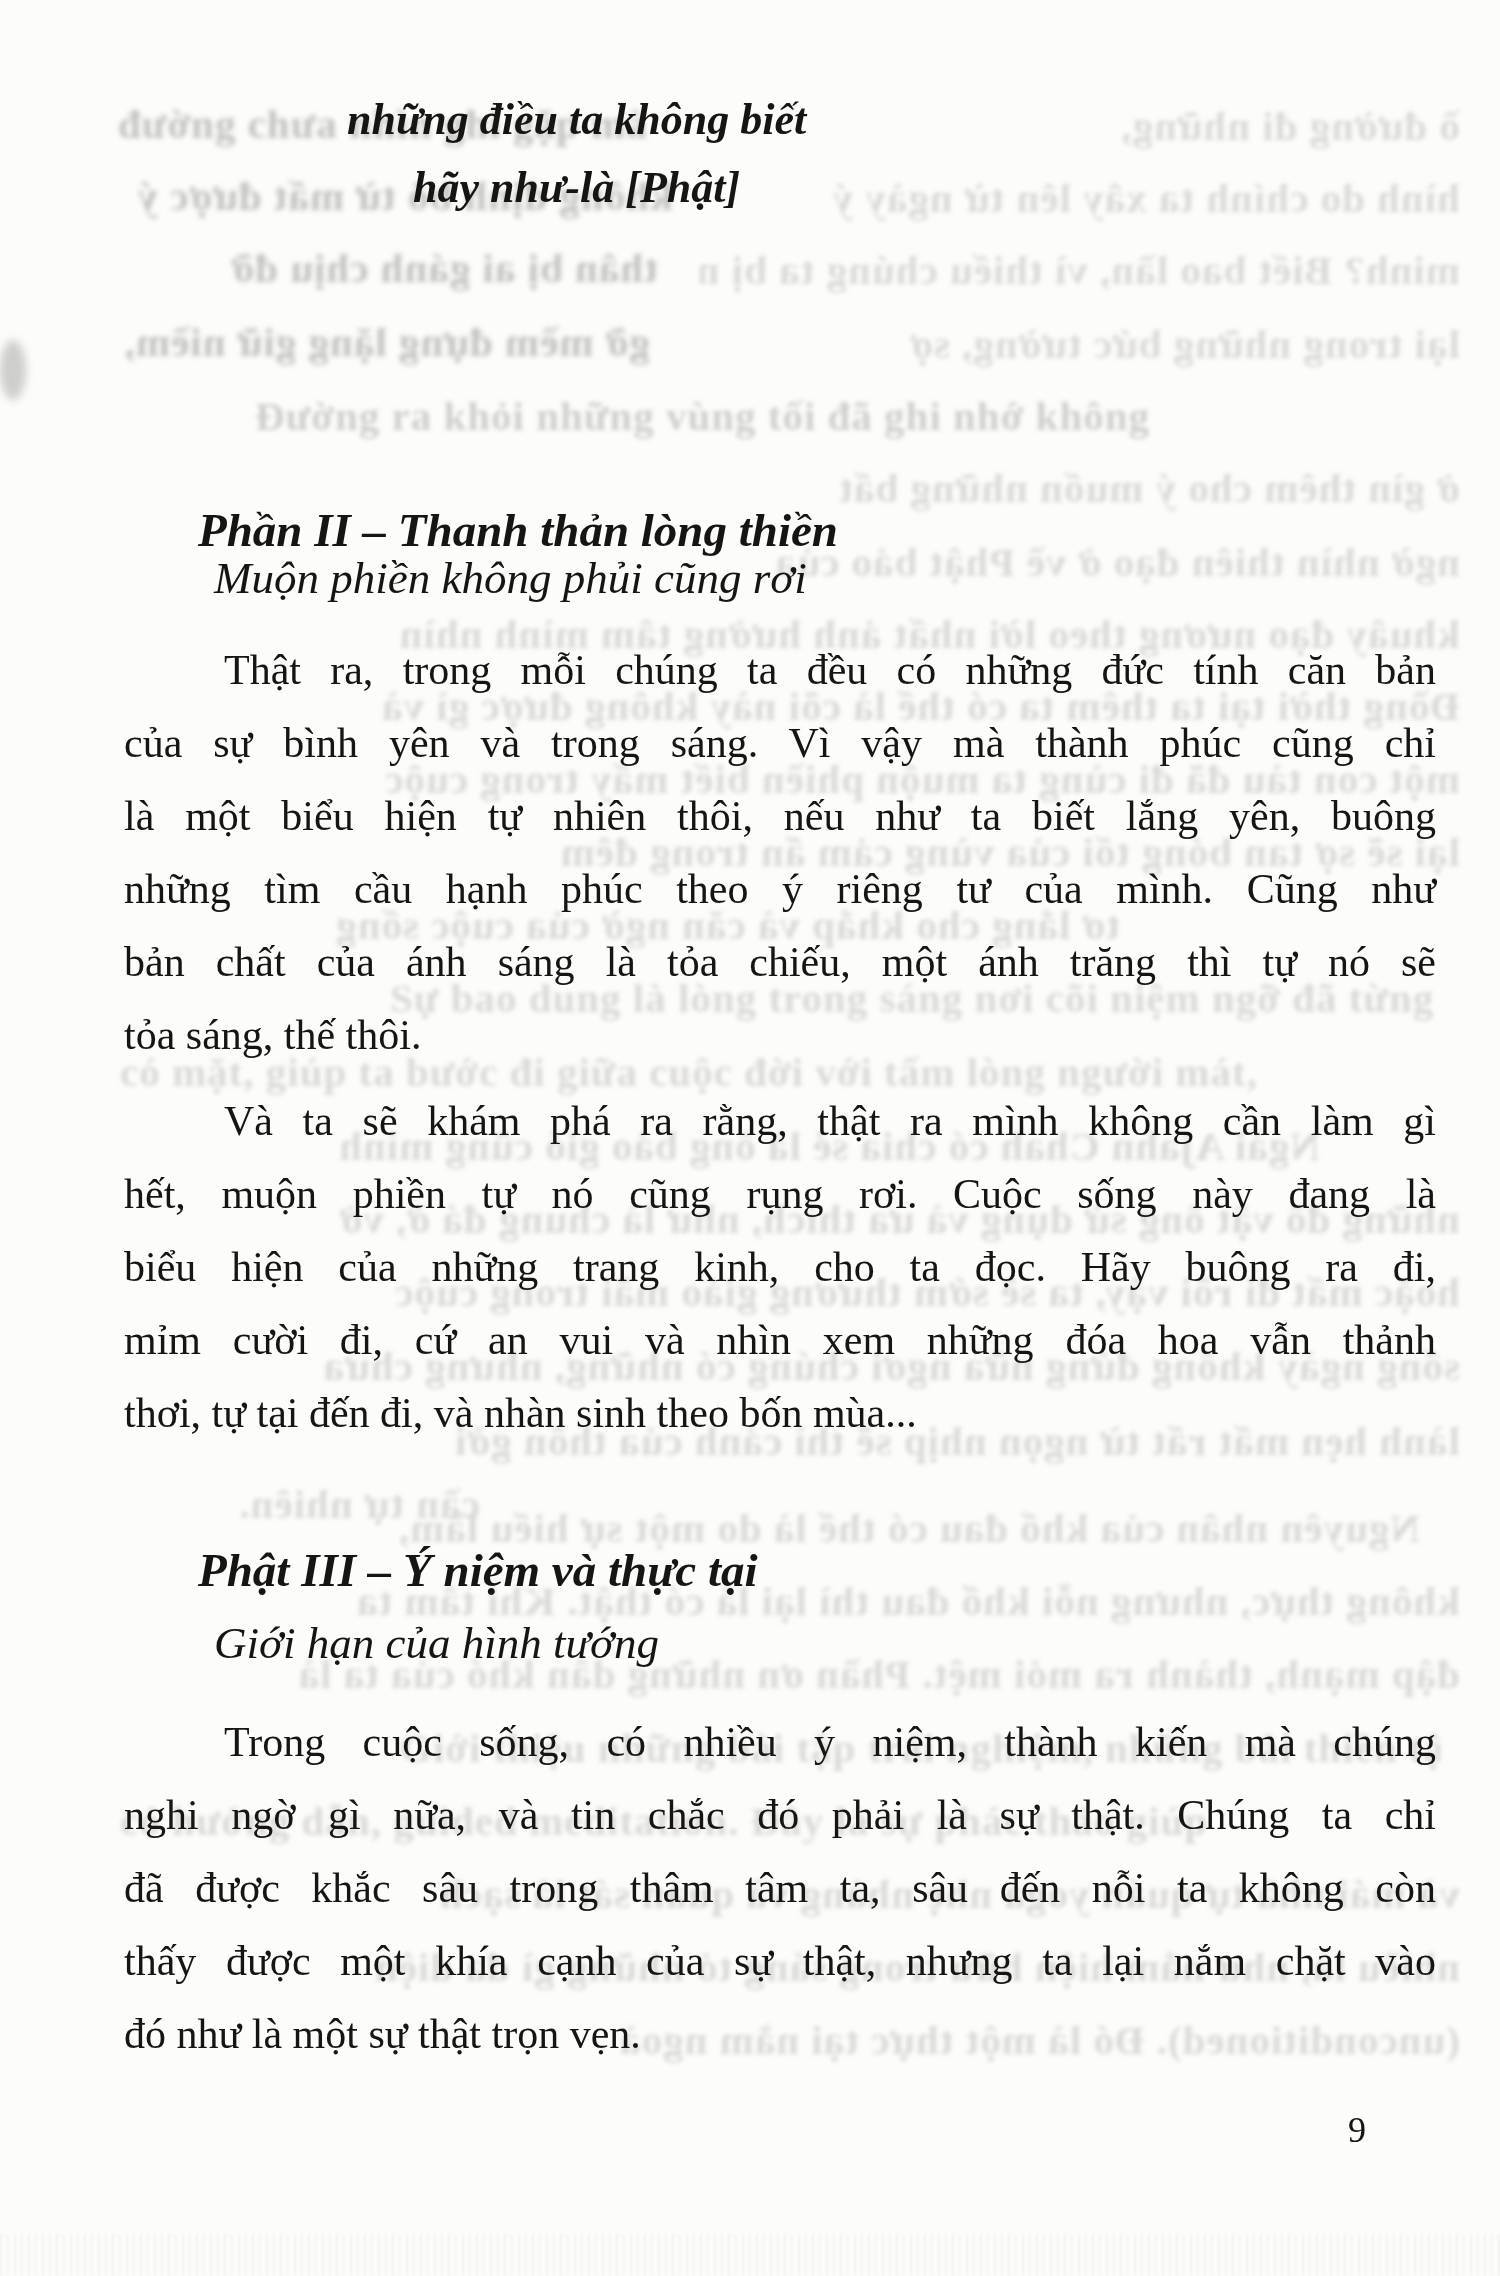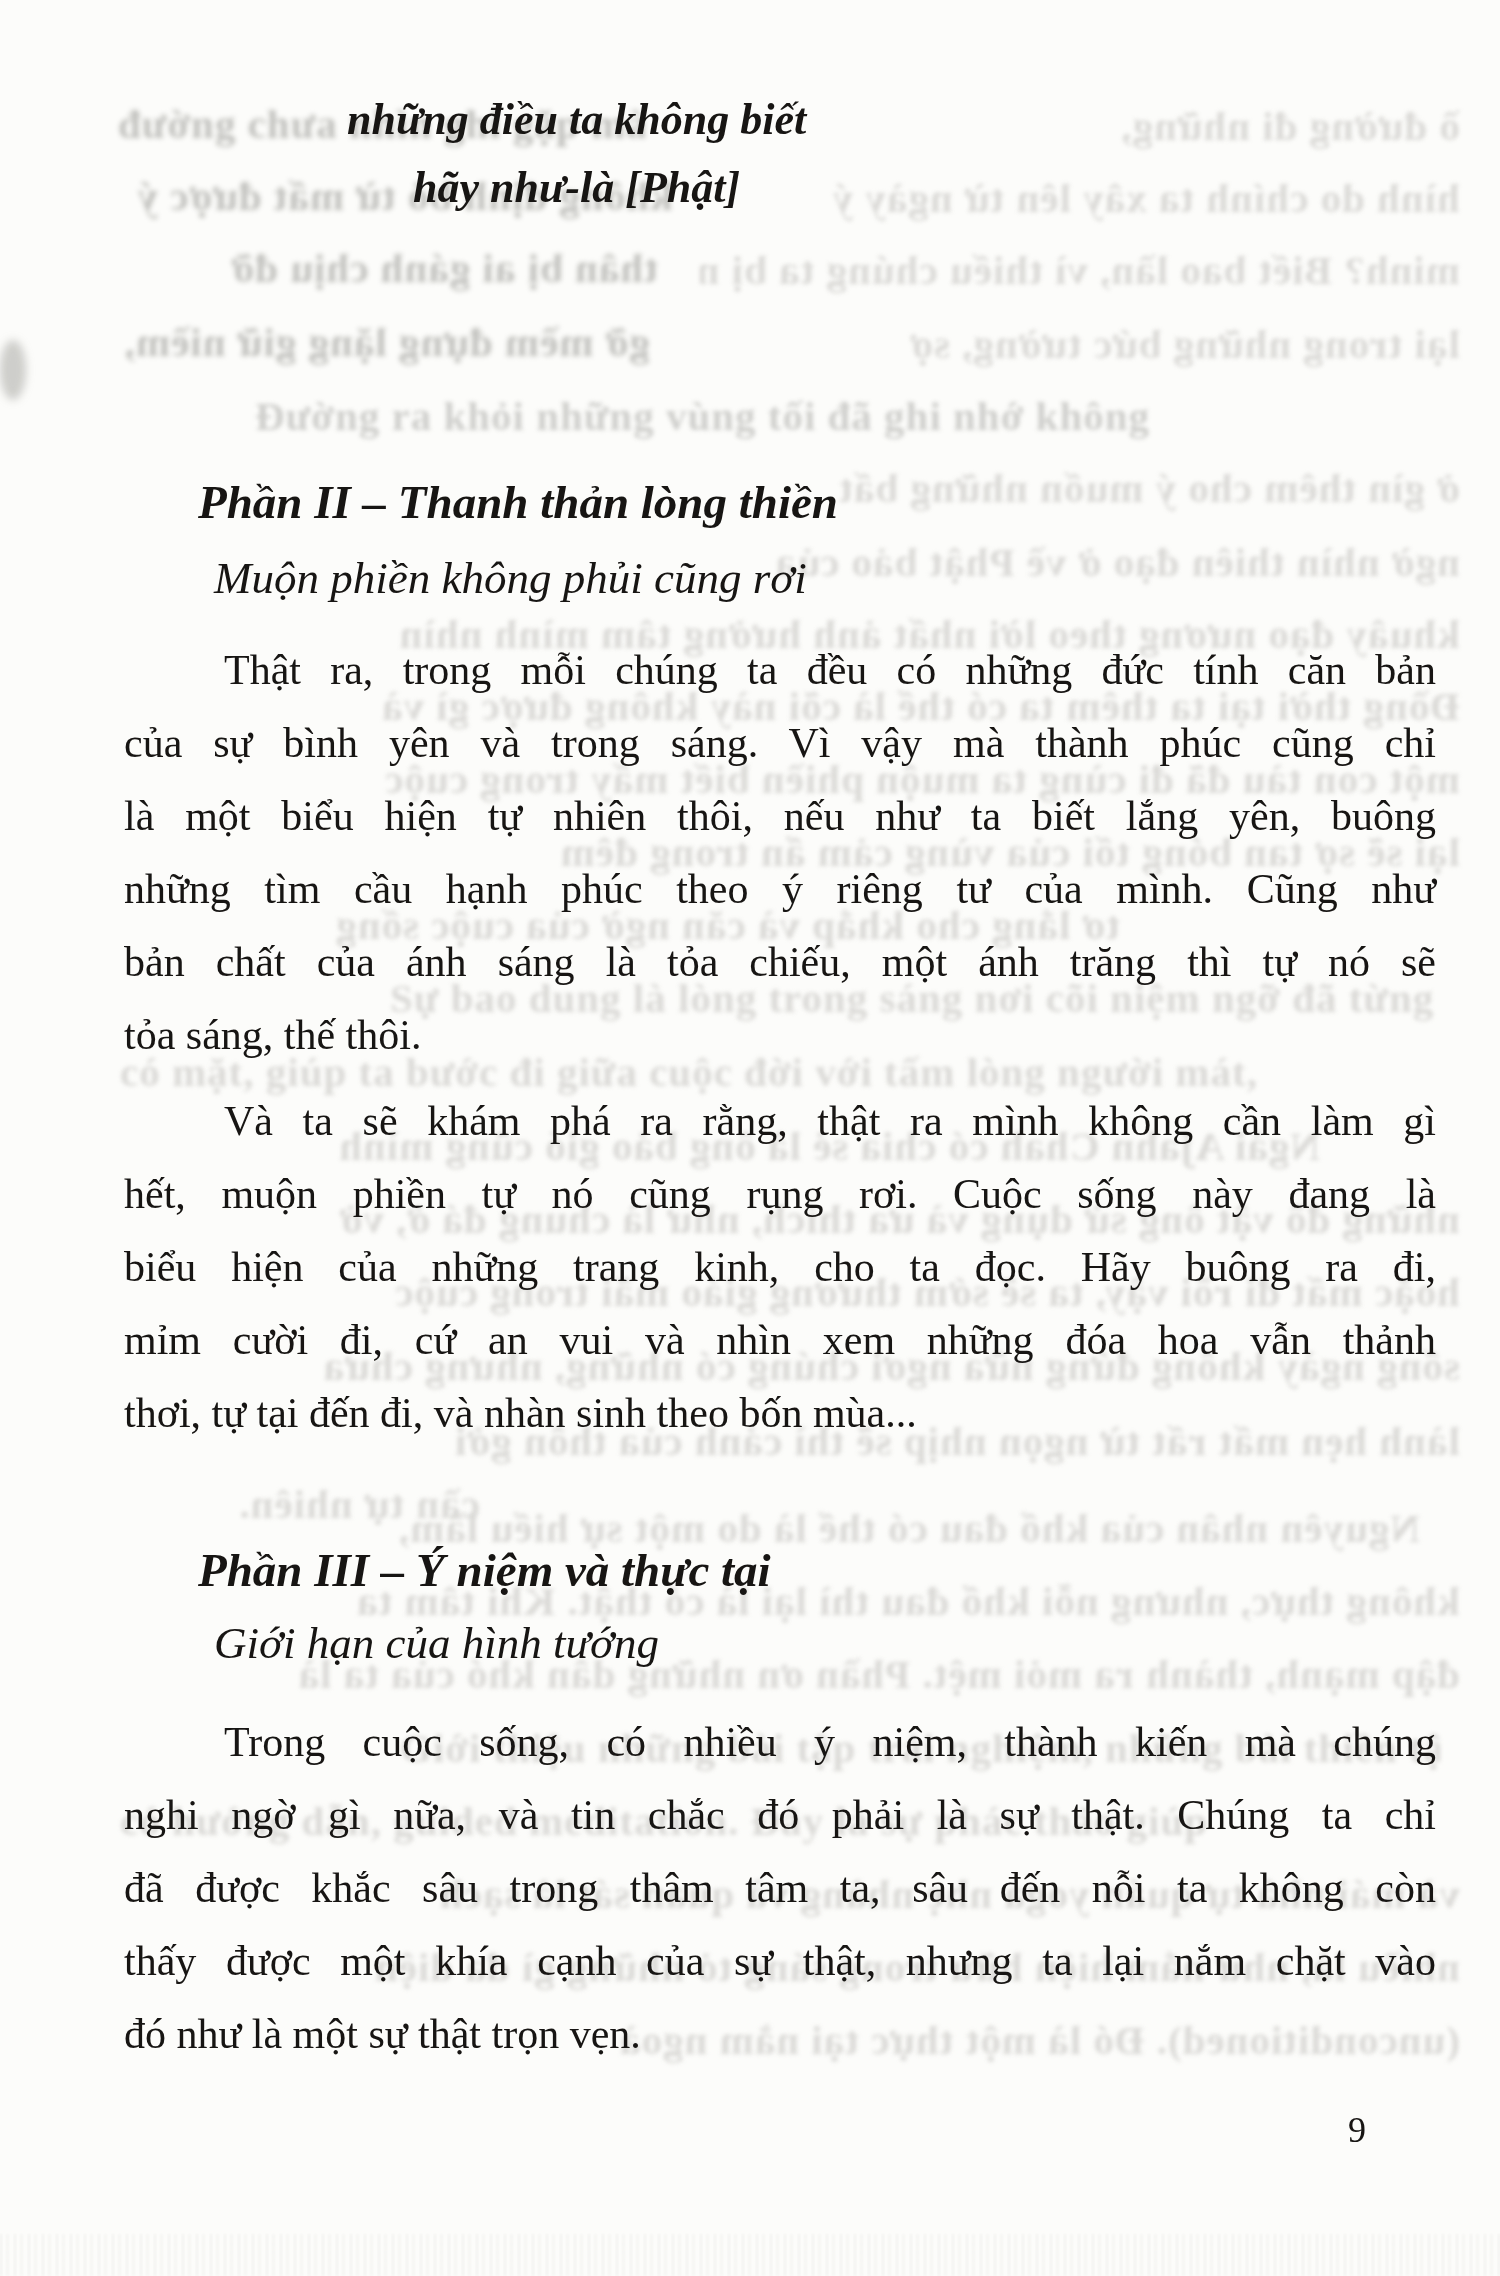--- a/index.html
+++ b/index.html
@@ -111,41 +111,41 @@
       <div class="bleed-line tone-light mirrored" style="left: 620px; top: 2016px; width: 840px;">(unconditioned). Đó là một thực tại nằm ngoài</div>
     </div>
 
   <div class="content-layer">
 
     <div class="poem" id="poem">
         <div class="poem-line">những điều ta không biết</div>
         <div class="poem-line">hãy như-là [Phật]</div>
       </div>
 
-    <h2 class="sec-heading" style="top:472px">Phần II – Thanh thản lòng thiền</h2>
+    <h2 class="sec-heading" style="top:500px">Phần II – Thanh thản lòng thiền</h2>
     <div class="sec-subheading" style="top:549px">Muộn phiền không phủi cũng rơi</div>
 
     <div class="para" style="top:634px">
         <div class="line first">Thật ra, trong mỗi chúng ta đều có những đức tính căn bản</div>
         <div class="line">của sự bình yên và trong sáng. Vì vậy mà thành phúc cũng chỉ</div>
         <div class="line">là một biểu hiện tự nhiên thôi, nếu như ta biết lắng yên, buông</div>
         <div class="line">những tìm cầu hạnh phúc theo ý riêng tư của mình. Cũng như</div>
         <div class="line">bản chất của ánh sáng là tỏa chiếu, một ánh trăng thì tự nó sẽ</div>
         <div class="line last">tỏa sáng, thế thôi.</div>
       </div>
 
     <div class="para" style="top:1085px">
         <div class="line first">Và ta sẽ khám phá ra rằng, thật ra mình không cần làm gì</div>
         <div class="line">hết, muộn phiền tự nó cũng rụng rơi. Cuộc sống này đang là</div>
         <div class="line">biểu hiện của những trang kinh, cho ta đọc. Hãy buông ra đi,</div>
         <div class="line">mỉm cười đi, cứ an vui và nhìn xem những đóa hoa vẫn thảnh</div>
         <div class="line last">thơi, tự tại đến đi, và nhàn sinh theo bốn mùa...</div>
       </div>
 
-    <h2 class="sec-heading" style="top:1540px">Phần III – Ý niệm và thực tại</h2>
+    <h2 class="sec-heading" style="top:1540px">Phật III – Ý niệm và thực tại</h2>
     <div class="sec-subheading" style="top:1614px">Giới hạn của hình tướng</div>
 
     <div class="para" style="top:1706px">
         <div class="line first">Trong cuộc sống, có nhiều ý niệm, thành kiến mà chúng</div>
         <div class="line">nghi ngờ gì nữa, và tin chắc đó phải là sự thật. Chúng ta chỉ</div>
         <div class="line">đã được khắc sâu trong thâm tâm ta, sâu đến nỗi ta không còn</div>
         <div class="line">thấy được một khía cạnh của sự thật, nhưng ta lại nắm chặt vào</div>
         <div class="line last">đó như là một sự thật trọn vẹn.</div>
       </div>
 

